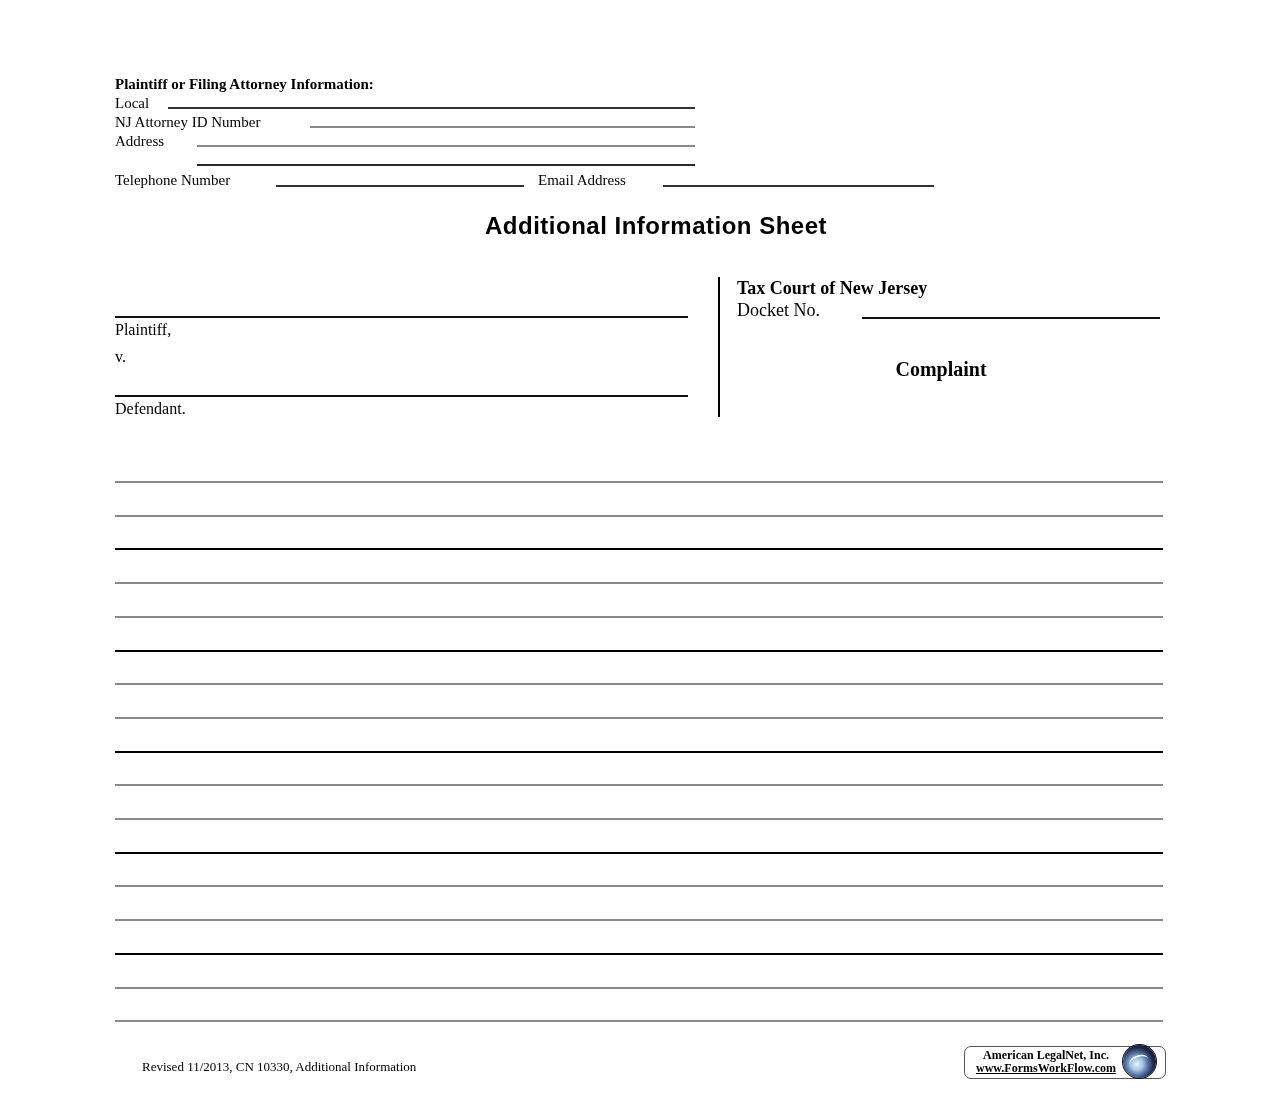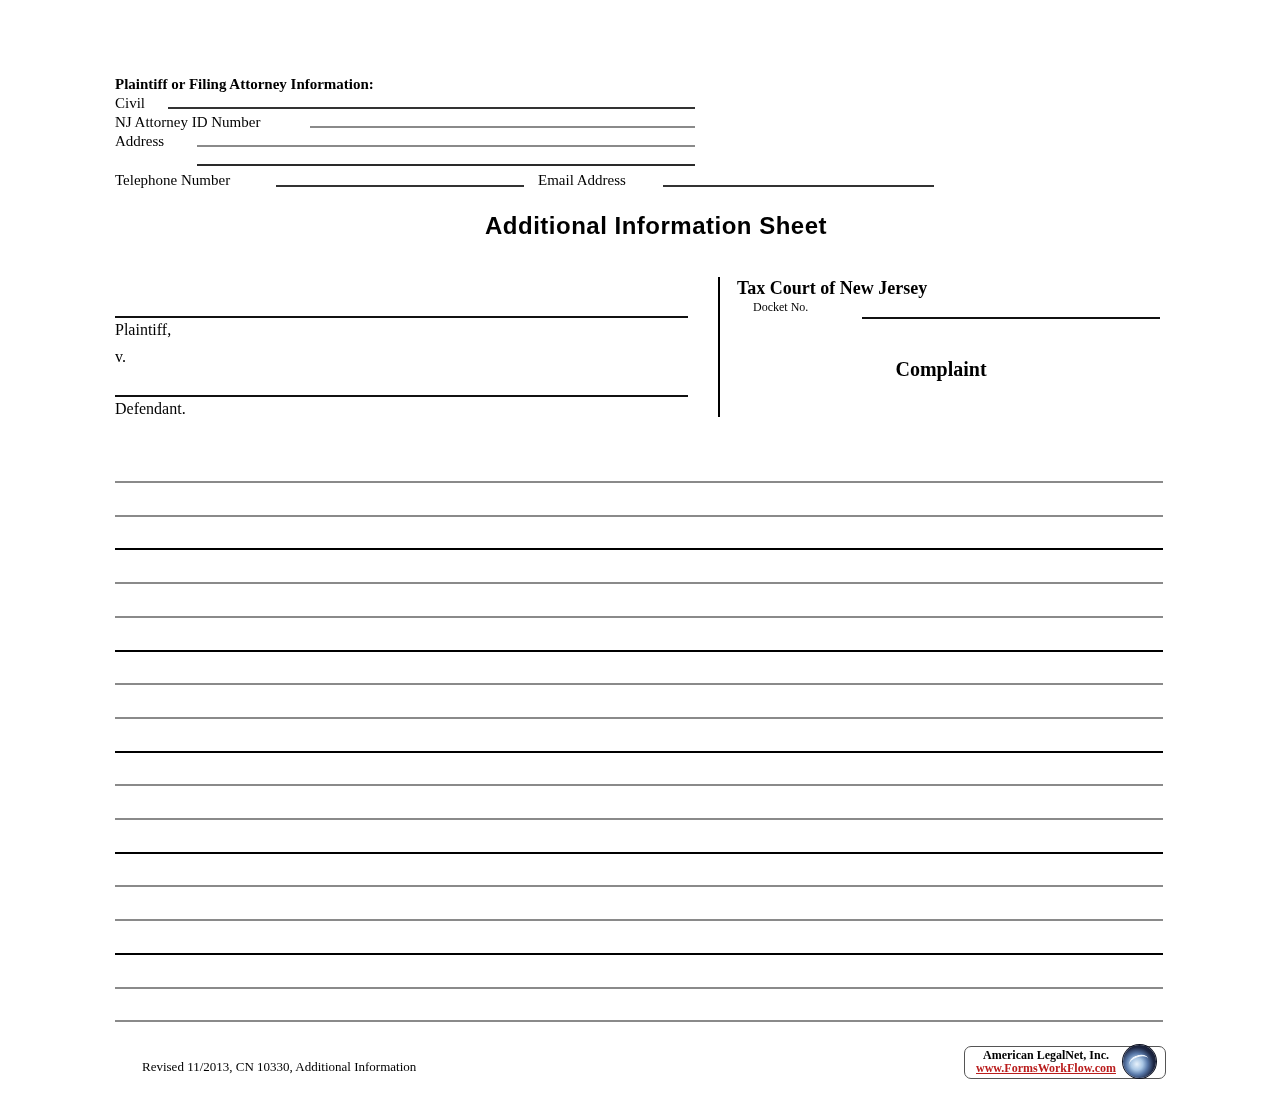--- a/index.html
+++ b/index.html
@@ -80,21 +80,21 @@
     transform: rotate(-18deg);
   }
 </style>
 </head>
 <body>
 
 <div class="page">
 
   <div class="abs serif bold" style="left:115px; top:76px; font-size:15px;">Plaintiff or Filing Attorney Information:</div>
 
-  <div class="abs serif" style="left:115px; top:95px;">Civil</div>
+  <div class="abs serif" style="left:115px; top:95px;">Local</div>
   <div class="fill-line line-thin-dark" style="left:168px; top:107px; width:527px;"></div>
 
   <div class="abs serif" style="left:115px; top:114px;">NJ Attorney ID Number</div>
   <div class="fill-line line-gray" style="left:310px; top:126px; width:385px;"></div>
 
   <div class="abs serif" style="left:115px; top:133px;">Address</div>
   <div class="fill-line line-gray" style="left:197px; top:145px; width:498px;"></div>
   <div class="fill-line line-dark" style="left:197px; top:164px; width:498px;"></div>
 
   <div class="abs serif" style="left:115px; top:172px;">Telephone Number</div>
@@ -107,21 +107,21 @@
 
   <div class="fill-line line-thin-dark" style="left:115px; top:316px; width:573px; background:#111;"></div>
   <div class="abs serif16" style="left:115px; top:321px;">Plaintiff,</div>
   <div class="abs serif16" style="left:115px; top:348px;">v.</div>
   <div class="fill-line line-thin-dark" style="left:115px; top:395px; width:573px; background:#111;"></div>
   <div class="abs serif16" style="left:115px; top:400px;">Defendant.</div>
 
   <div class="abs vdivider"></div>
 
   <div class="abs serif bold" style="left:737px; top:279px; font-size:18px;">Tax Court of New Jersey</div>
-  <div class="abs serif16" style="left:737px; top:301px; font-size:12px;margin-left:16px;">Docket No.</div>
+  <div class="abs serif16" style="left:737px; top:301px; font-size:18px;">Docket No.</div>
   <div class="fill-line line-thin-dark" style="left:862px; top:317px; width:298px; background:#111;"></div>
 
   <div class="abs right-col-center serif bold" style="top:358px; font-size:20px;">Complaint</div>
 
   <div class="abs" style="left:115px; top:0; width:1048px; height:1100px;">
       <div class="ruled-line" style="top: 481px; background: rgb(138, 138, 138);"></div>
       <div class="ruled-line" style="top: 515px; background: rgb(138, 138, 138);"></div>
       <div class="ruled-line" style="top: 548px; background: rgb(0, 0, 0);"></div>
       <div class="ruled-line" style="top: 582px; background: rgb(138, 138, 138);"></div>
       <div class="ruled-line" style="top: 616px; background: rgb(138, 138, 138);"></div>
@@ -136,18 +136,18 @@
       <div class="ruled-line" style="top: 919px; background: rgb(138, 138, 138);"></div>
       <div class="ruled-line" style="top: 953px; background: rgb(0, 0, 0);"></div>
       <div class="ruled-line" style="top: 987px; background: rgb(138, 138, 138);"></div>
       <div class="ruled-line" style="top: 1020px; background: rgb(138, 138, 138);"></div>
     </div>
 
   <div class="abs serif" style="left:142px; top:1060px; font-size:13px;">Revised 11/2013, CN 10330, Additional Information</div>
 
   <div class="abs stamp-box"></div>
   <div class="abs stamp-company">American LegalNet, Inc.</div>
-  <a class="abs stamp-url" href="#" style="color: #b91c1c;">www.FormsWorkFlow.com</a>
+  <a class="abs stamp-url" href="#" style="color: #000000;">www.FormsWorkFlow.com</a>
   <div class="abs stamp-logo">
     <div class="stamp-logo-swirl"></div>
   </div>
 
 </div>
 
 </body></html>

